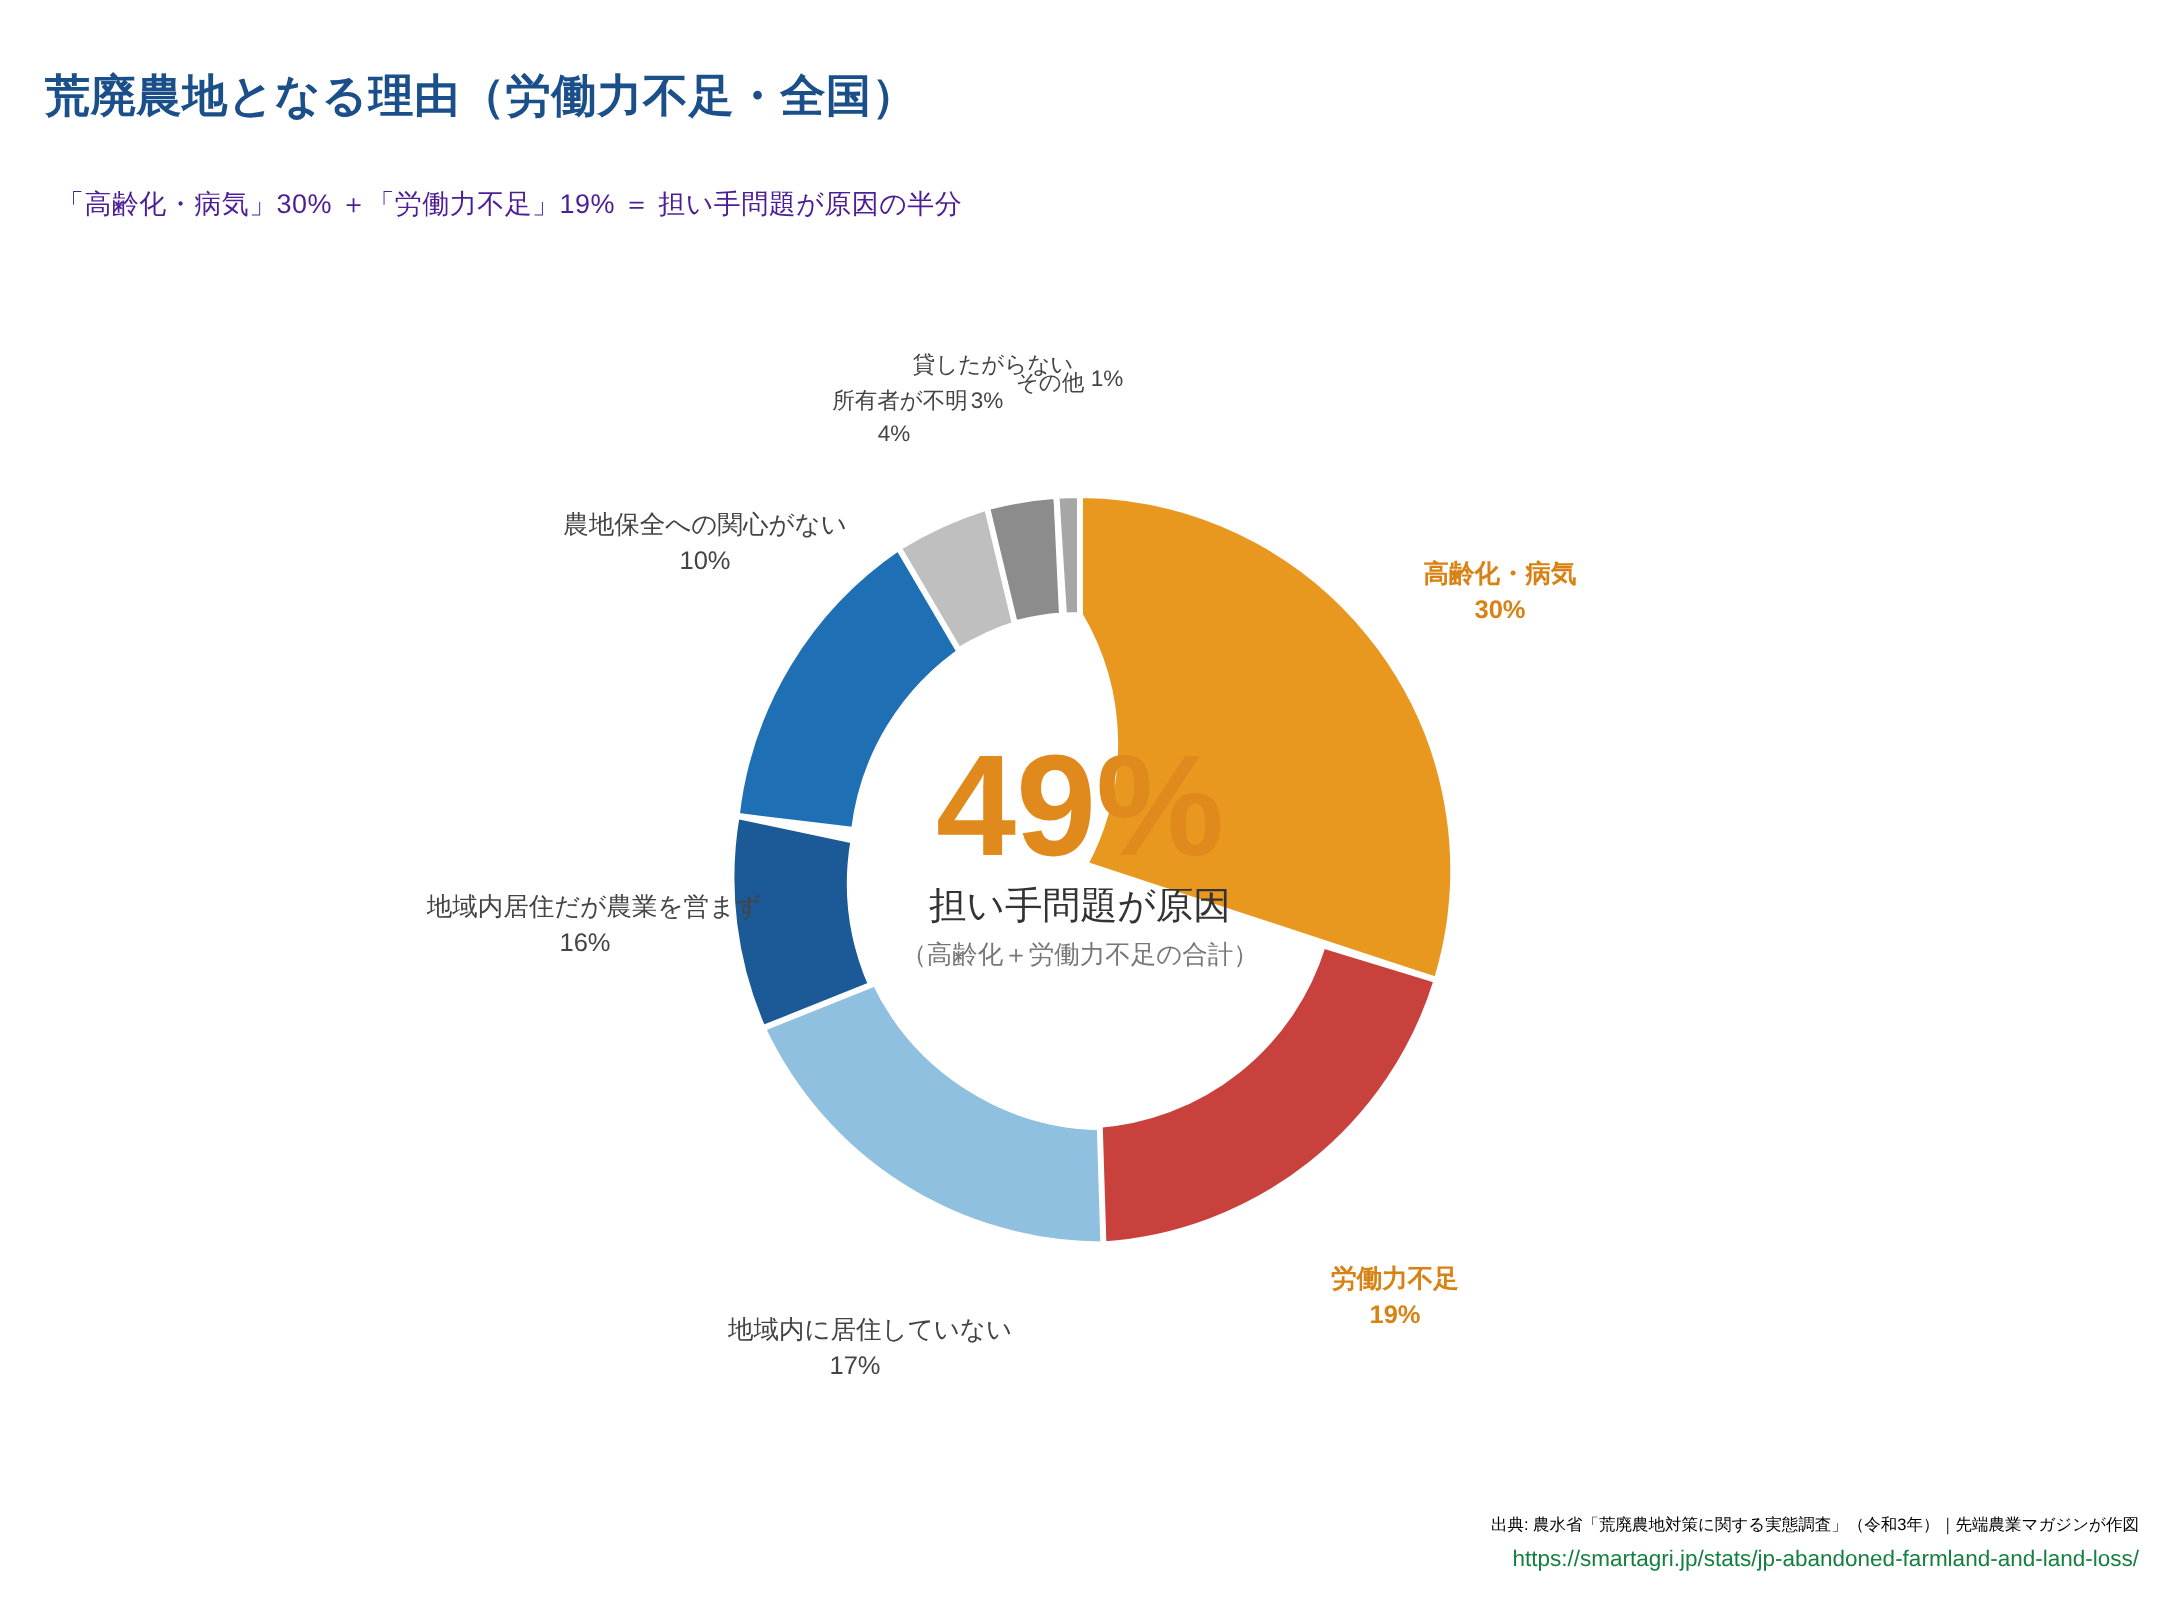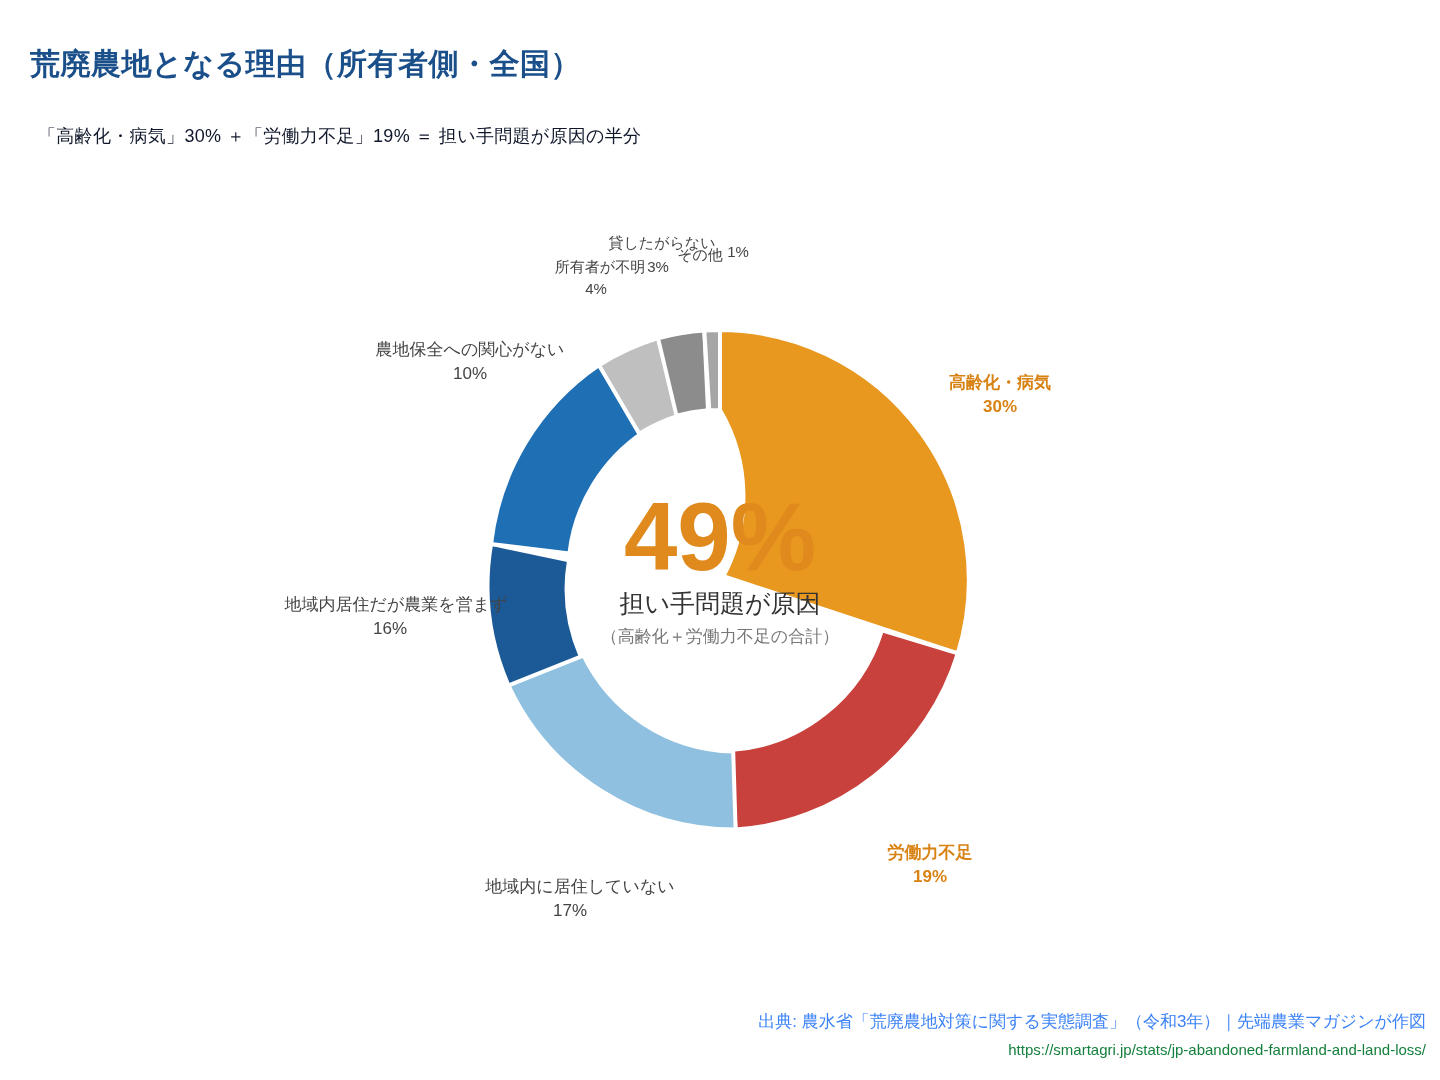--- a/index.html
+++ b/index.html
@@ -23,21 +23,21 @@
     font-size: 30px;
     font-weight: bold;
     color: #1a4f8a;
     letter-spacing: 0.5px;
   }
   #chart-subtitle {
     position: absolute;
     left: 38px;
     top: 124px;
     font-size: 18px;
-    color: #0f172a;
+    color: #4c1d95;
     letter-spacing: 0.3px;
   }
 
   #donut-wrap {
     position: absolute;
     left: 0;
     top: 150px;
     width: 1440px;
     height: 800px;
   }
@@ -76,32 +76,32 @@
   }
 
   #source-block {
     position: absolute;
     right: 14px;
     top: 1008px;
     text-align: right;
     line-height: 1.7;
   }
   #source-line {
-    font-size: 17px;
-    color: #3b82f6;
+    font-size: 11px;
+    color: #000000;
   }
   #source-url {
     font-size: 15px;
     color: #15803d;
   }
 </style>
 </head>
 <body>
 
-<div id="chart-title">荒廃農地となる理由（所有者側・全国）</div>
+<div id="chart-title">荒廃農地となる理由（労働力不足・全国）</div>
 <div id="chart-subtitle">「高齢化・病気」30% ＋「労働力不足」19% ＝ 担い手問題が原因の半分</div>
 
 <div id="donut-wrap">
   <svg id="donut-svg" width="1440" height="800" viewBox="0 0 1440 800">
 
     <g>
 
       <path fill="#e8971f" stroke="#ffffff" stroke-width="4" d="M 720 180 A 250 250 0 0 1 957.8 503.4 L 723.4 426.2 A 170 170 0 0 0 720 260 Z"></path>
 
       <path fill="#c8413c" stroke="#ffffff" stroke-width="4" d="M 957.8 503.4 A 250 250 0 0 1 735.6 679.6 L 730.6 600.1 A 170 170 0 0 0 881.9 480.3 Z"></path>

